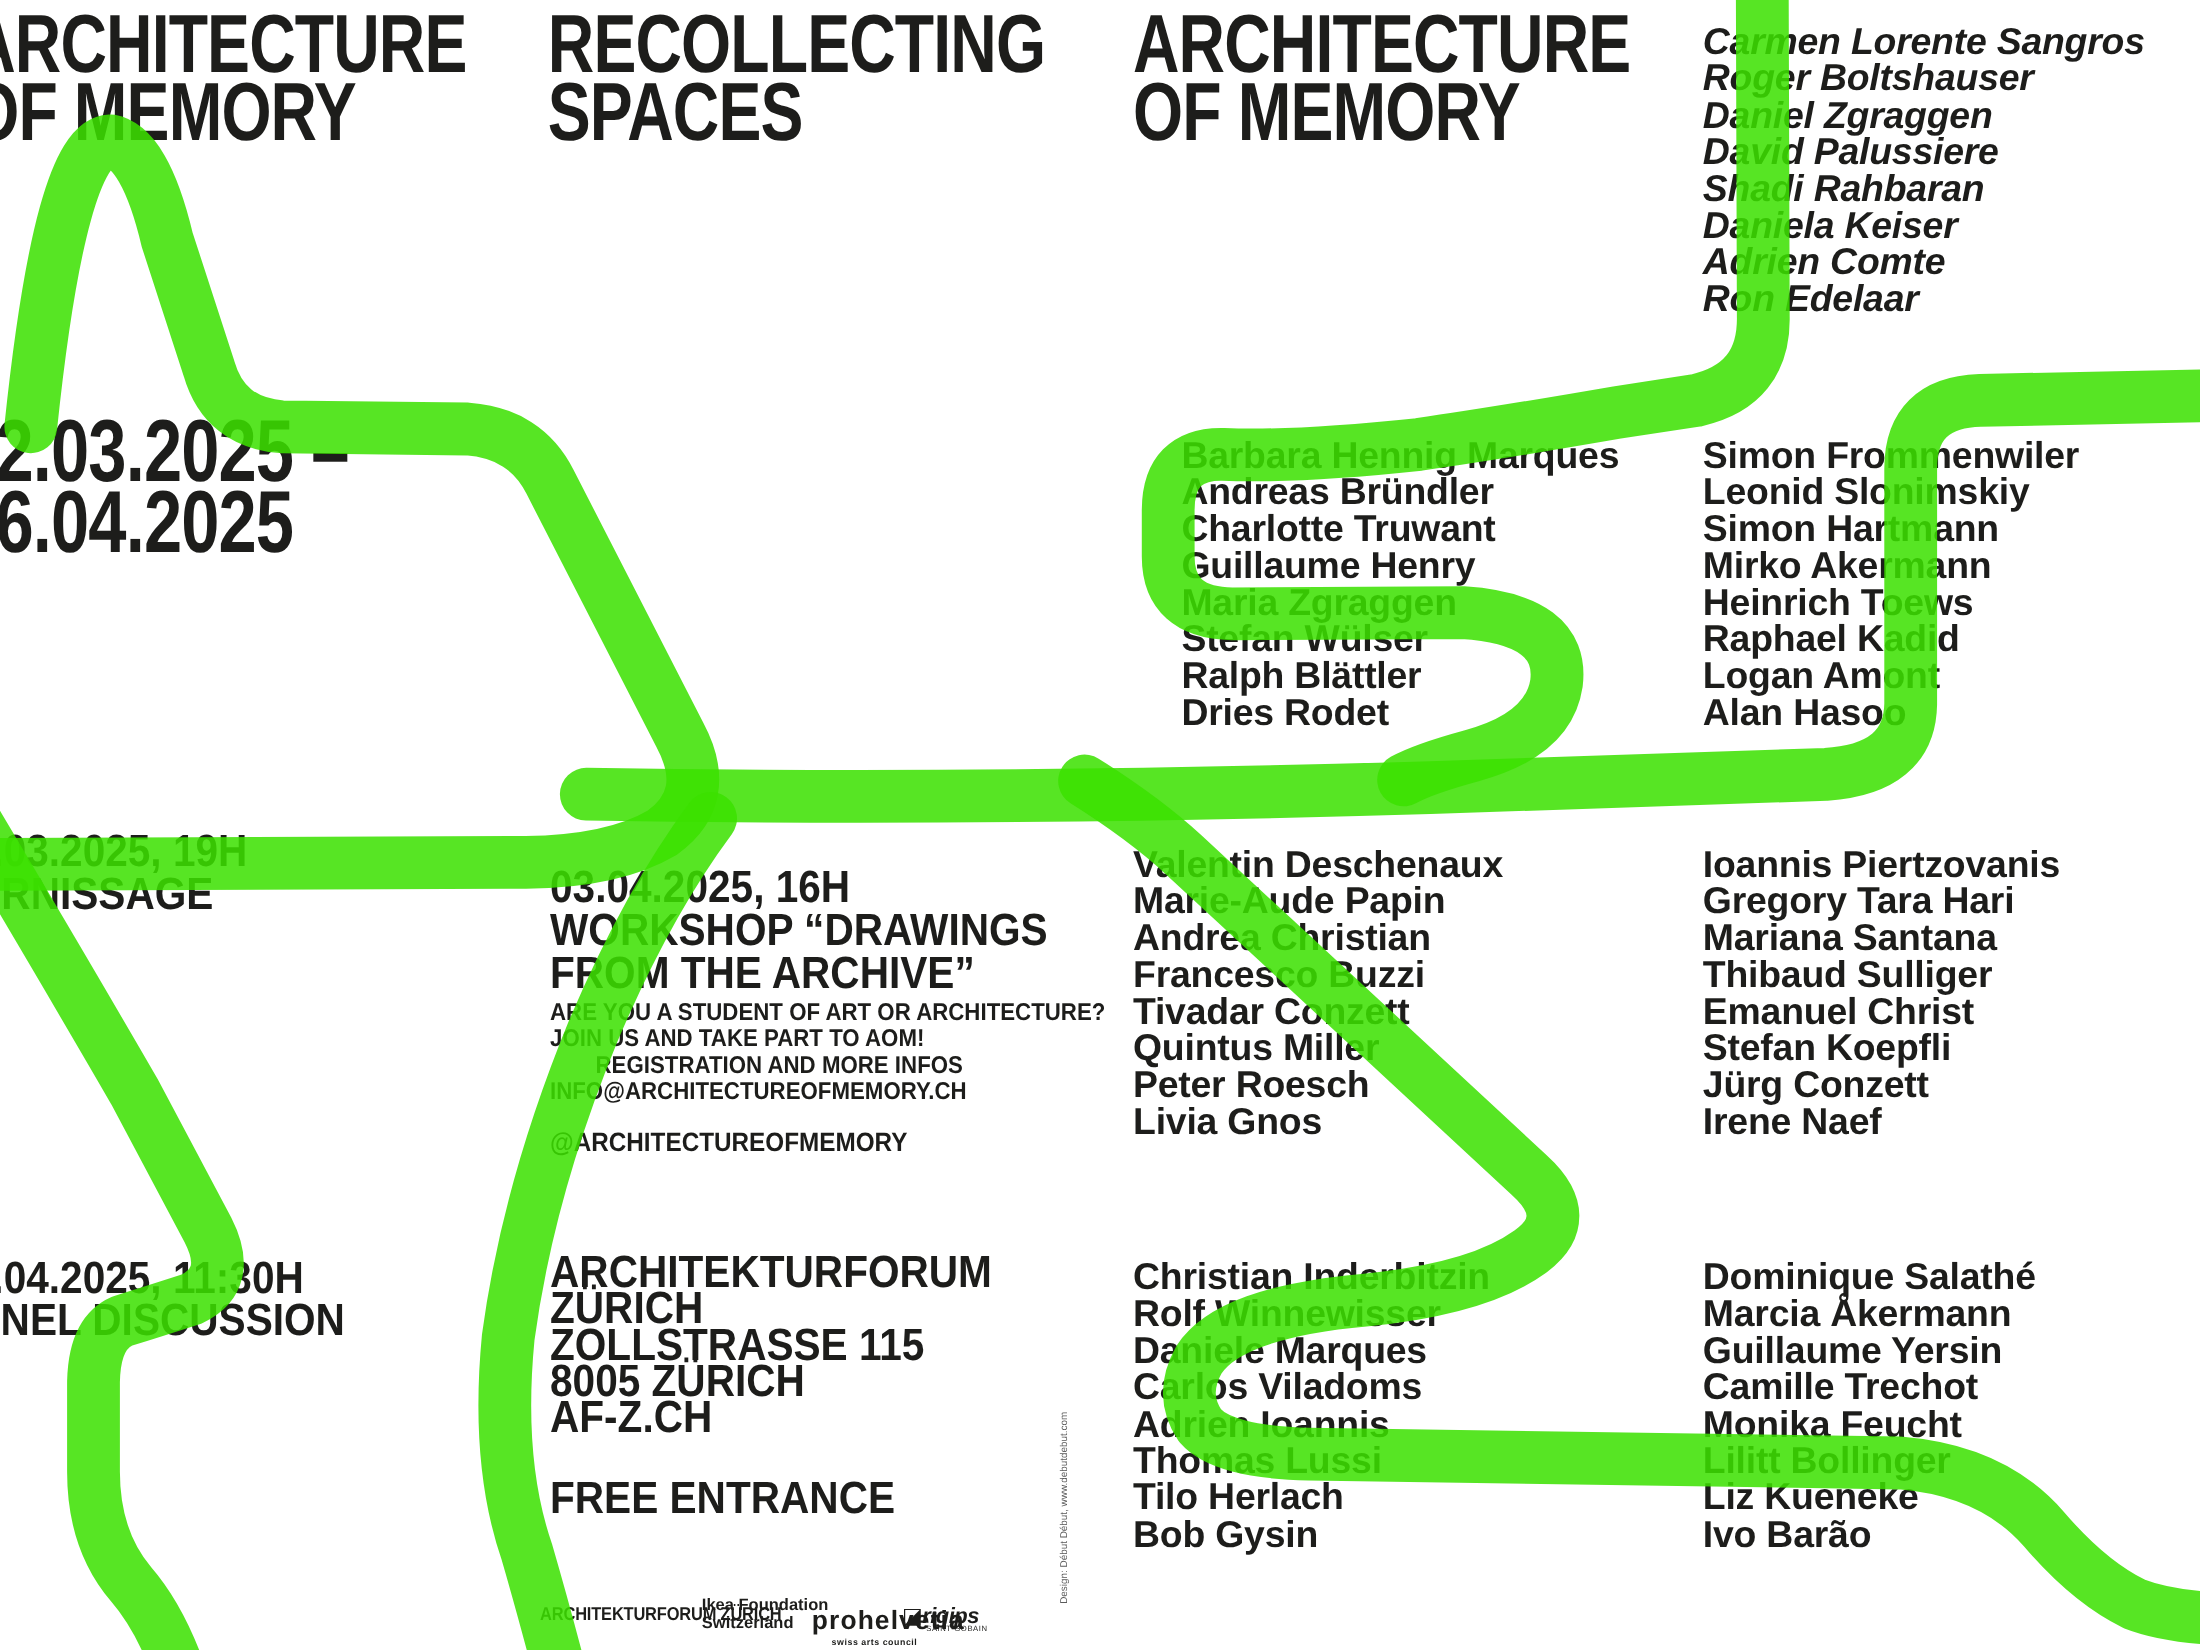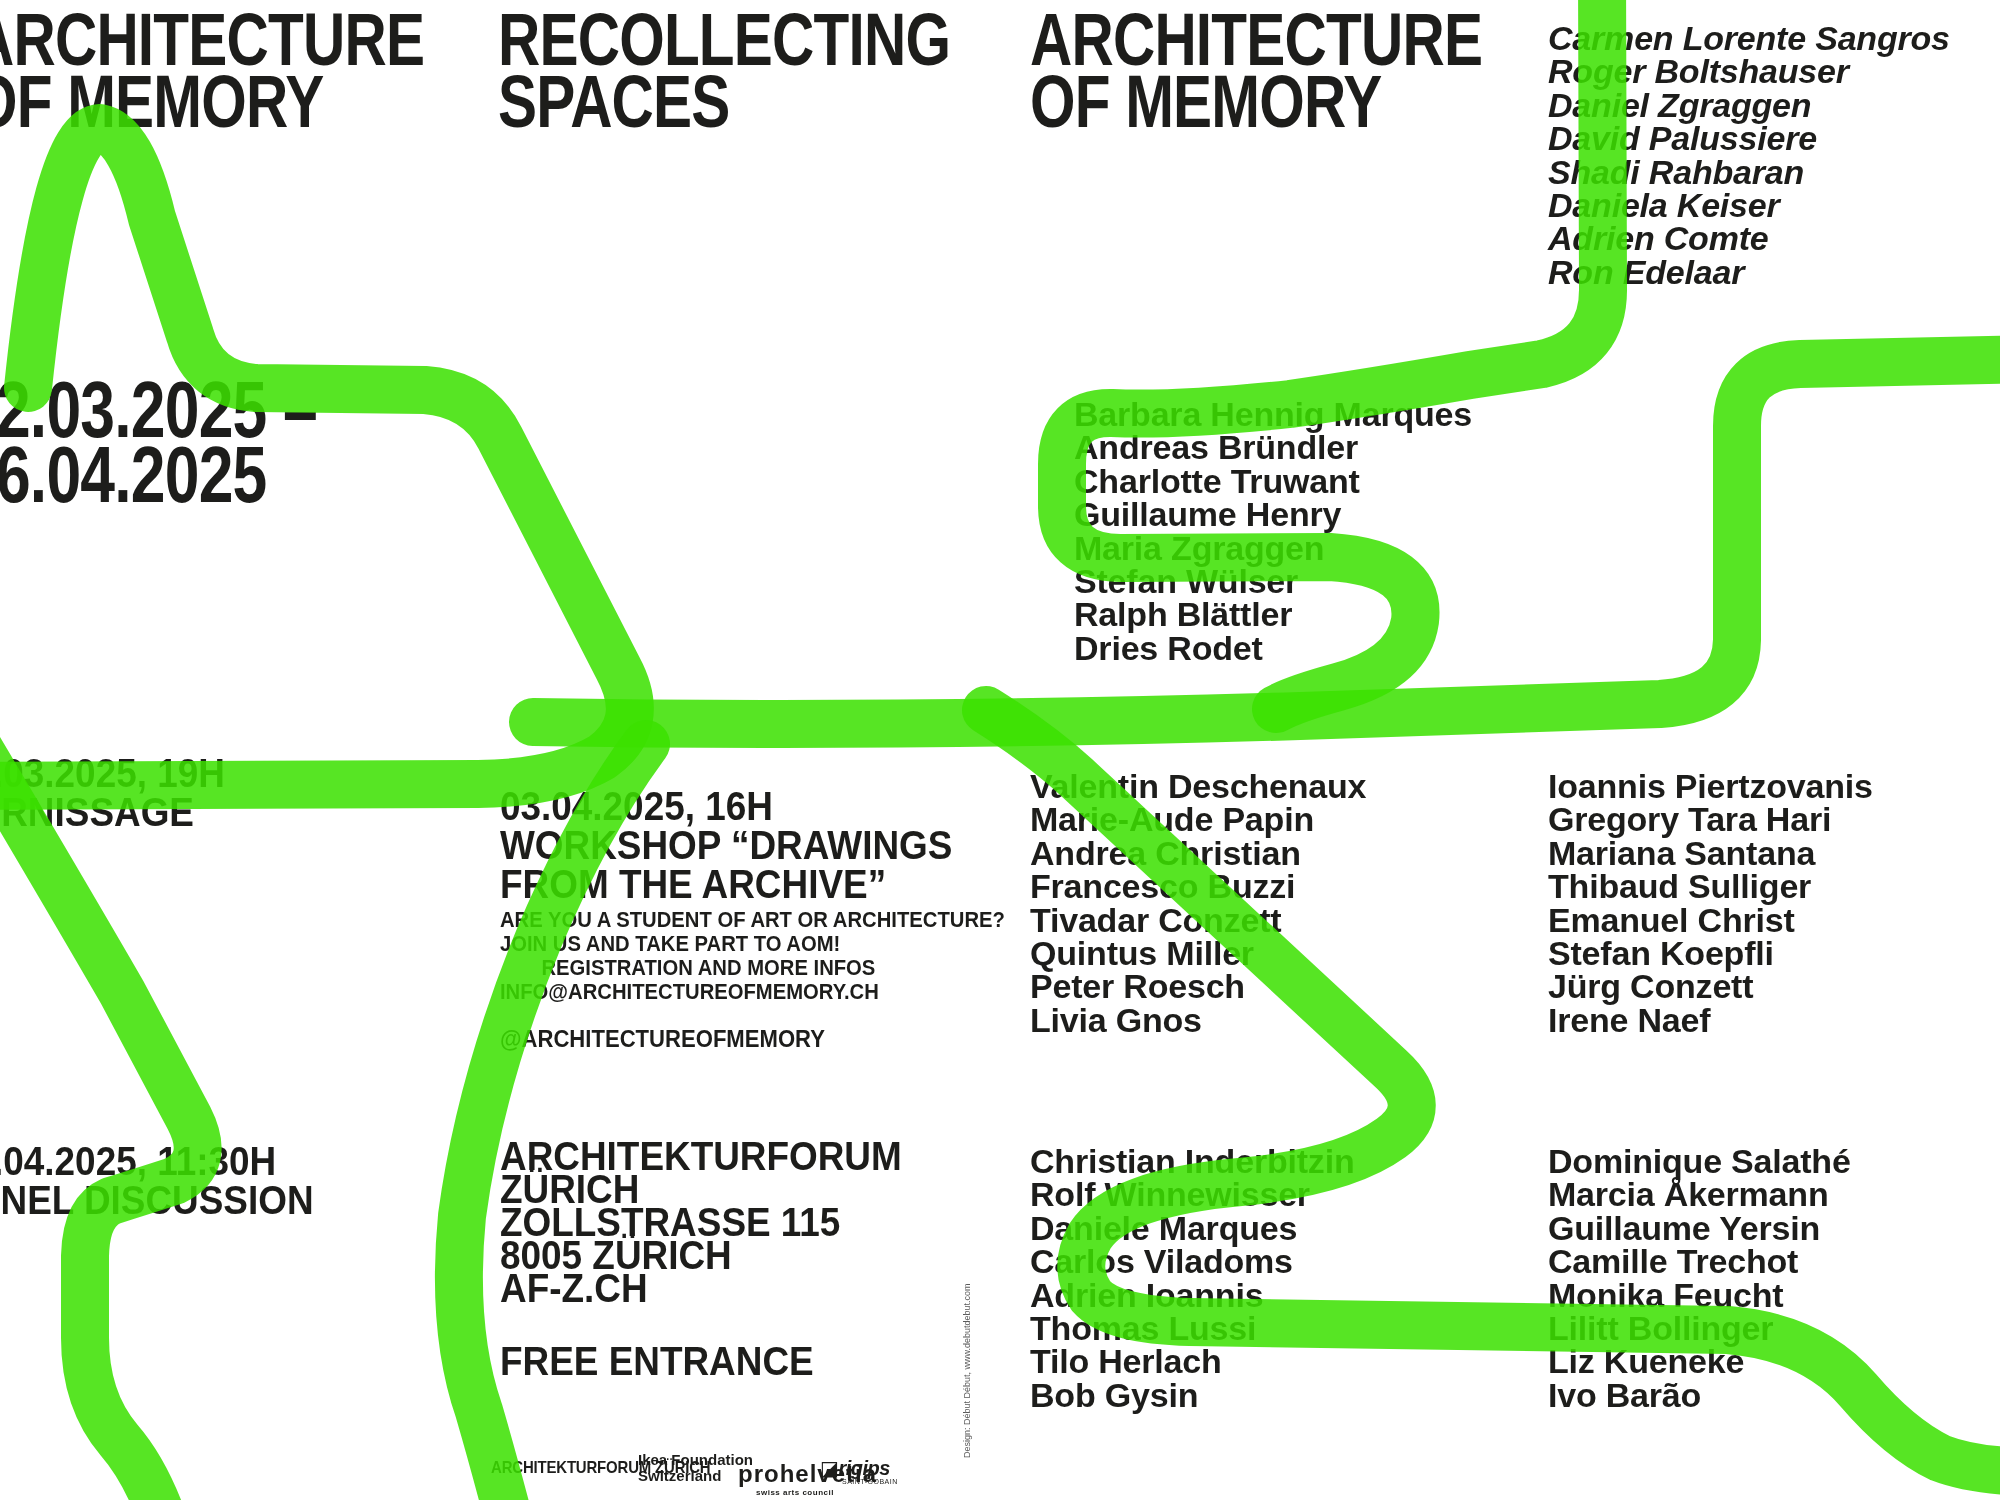--- a/index.html
+++ b/index.html
@@ -46,20 +46,21 @@
   <div class="blk small" style="left:500px;top:908px;"><span>ARE YOU A STUDENT OF ART OR ARCHITECTURE?</span><br><span>JOIN US AND TAKE PART TO AOM!</span><br><span style="padding-left:45px;">REGISTRATION AND MORE INFOS</span><br><span>INFO@ARCHITECTUREOFMEMORY.CH</span></div>
 
   <div class="blk handle" style="left:500px;top:1025px;">@ARCHITECTUREOFMEMORY</div>
 
   <div class="blk addr" style="left:500px;top:1140px;"><span>ARCHITEKTURFORUM</span><br><span>ZÜRICH</span><br><span>ZOLLSTRASSE 115</span><br><span>8005 ZÜRICH</span><br><span>AF-Z.CH</span></div>
 
   <div class="blk free" style="left:500px;top:1338px;">FREE ENTRANCE</div>
 
   <div class="blk names" style="left:1548px;top:22px;font-style:italic;"><div>Carmen Lorente Sangros</div><div>Roger Boltshauser</div><div>Daniel Zgraggen</div><div>David Palussiere</div><div>Shadi Rahbaran</div><div>Daniela Keiser</div><div>Adrien Comte</div><div>Ron Edelaar</div></div>
   <div class="blk names" style="left:1030px;top:398px;margin-left:44px;"><div>Barbara Hennig Marques</div><div>Andreas Bründler</div><div>Charlotte Truwant</div><div>Guillaume Henry</div><div>Maria Zgraggen</div><div>Stefan Wülser</div><div>Ralph Blättler</div><div>Dries Rodet</div></div>
+  <div class="blk names" style="left:1548px;top:398px;"><div>Simon Frommenwiler</div><div>Leonid Slonimskiy</div><div>Simon Hartmann</div><div>Mirko Akermann</div><div>Heinrich Toews</div><div>Raphael Kadid</div><div>Logan Amont</div><div>Alan Hasoo</div></div>
   <div class="blk names" style="left:1030px;top:770px;"><div>Valentin Deschenaux</div><div>Marie-Aude Papin</div><div>Andrea Christian</div><div>Francesco Buzzi</div><div>Tivadar Conzett</div><div>Quintus Miller</div><div>Peter Roesch</div><div>Livia Gnos</div></div>
   <div class="blk names" style="left:1548px;top:770px;"><div>Ioannis Piertzovanis</div><div>Gregory Tara Hari</div><div>Mariana Santana</div><div>Thibaud Sulliger</div><div>Emanuel Christ</div><div>Stefan Koepfli</div><div>Jürg Conzett</div><div>Irene Naef</div></div>
   <div class="blk names" style="left:1030px;top:1145px;"><div>Christian Inderbitzin</div><div>Rolf Winnewisser</div><div>Daniele Marques</div><div>Carlos Viladoms</div><div>Adrien Ioannis</div><div>Thomas Lussi</div><div>Tilo Herlach</div><div>Bob Gysin</div></div>
   <div class="blk names" style="left:1548px;top:1145px;"><div>Dominique Salathé</div><div>Marcia Åkermann</div><div>Guillaume Yersin</div><div>Camille Trechot</div><div>Monika Feucht</div><div>Lilitt Bollinger</div><div>Liz Kueneke</div><div>Ivo Barão</div></div>
 
   <div class="blk logo-afz" style="left:491px;top:1458px;">ARCHITEKTURFORUM ZÜRICH</div>
   <div class="blk logo-ikea" style="left:638px;top:1452px;"><span>Ikea Foundation</span><br><span>Switzerland</span></div>
   <div class="blk logo-ph-top" style="left:756px;top:1448px;">swiss arts council</div>
   <div class="blk logo-ph" style="left:738px;top:1460px;">prohelvetia</div>
   <div class="blk logo-rigips" style="left:820px;top:1456px;"><span style="font-style:normal;">◪</span><span>rigips</span></div>

